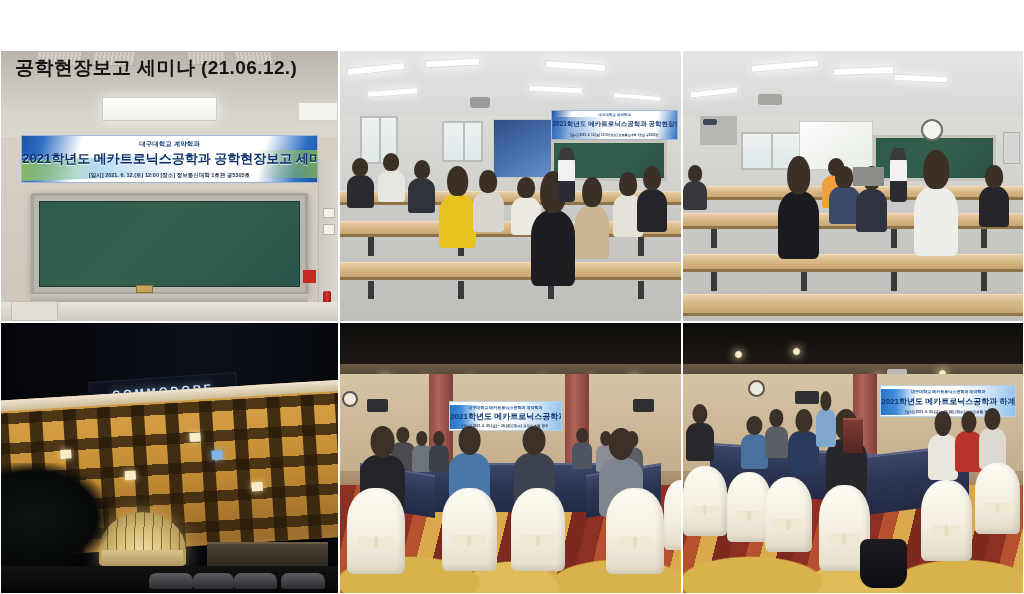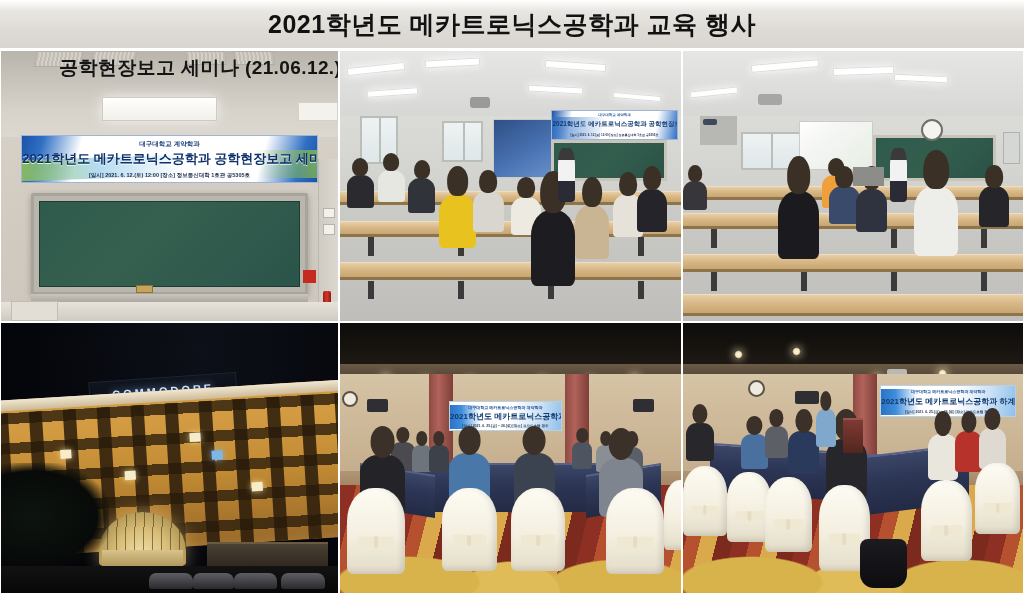--- a/index.html
+++ b/index.html
@@ -72,21 +72,20 @@
     position: absolute;
     left: 0;
     top: 0;
     width: 100%;
     z-index: 40;
     padding: 4px 0 5px 14px;
     font-size: 19px;
     font-weight: bold;
     letter-spacing: 0.4px;
     white-space: nowrap;
-    margin-left: 44px;
   }
   .caption.dark-on-light { color: #141414; background: transparent; }
   .caption.light-on-dark { color: #ffffff; background: #090909; }
 
   
   .p1 { background: linear-gradient(to bottom, #cfc9c1 0%, #d6d0c7 28%, #d2ccc3 55%, #cdc6bc 100%); }
   .p1 .ceiling {
     position: absolute; left:0; top:0; width:100%; height:32%;
     background: linear-gradient(to bottom, #b9b4ac, #d7d2ca 70%, #dcd7cf);
   }
@@ -399,23 +398,20 @@
     position: absolute;
     background: linear-gradient(to bottom, #7d3b33, #53251f);
     border-top: 2px solid #9b544b;
   }
 </style>
 </head>
 <body>
 
 <div id="page">
 
-  <div class="header-band">
-    <div class="header-title">2021학년도 메카트로닉스공학과 교육 행사</div>
-  </div>
 
   <div class="grid">
 
     <div class="cell">
       <div class="photo p1">
         <div class="ceiling"></div>
         <div class="vent v1"></div>
         <div class="vent v2"></div>
         <div class="vent v3"></div>
         <div class="vent v4"></div>

